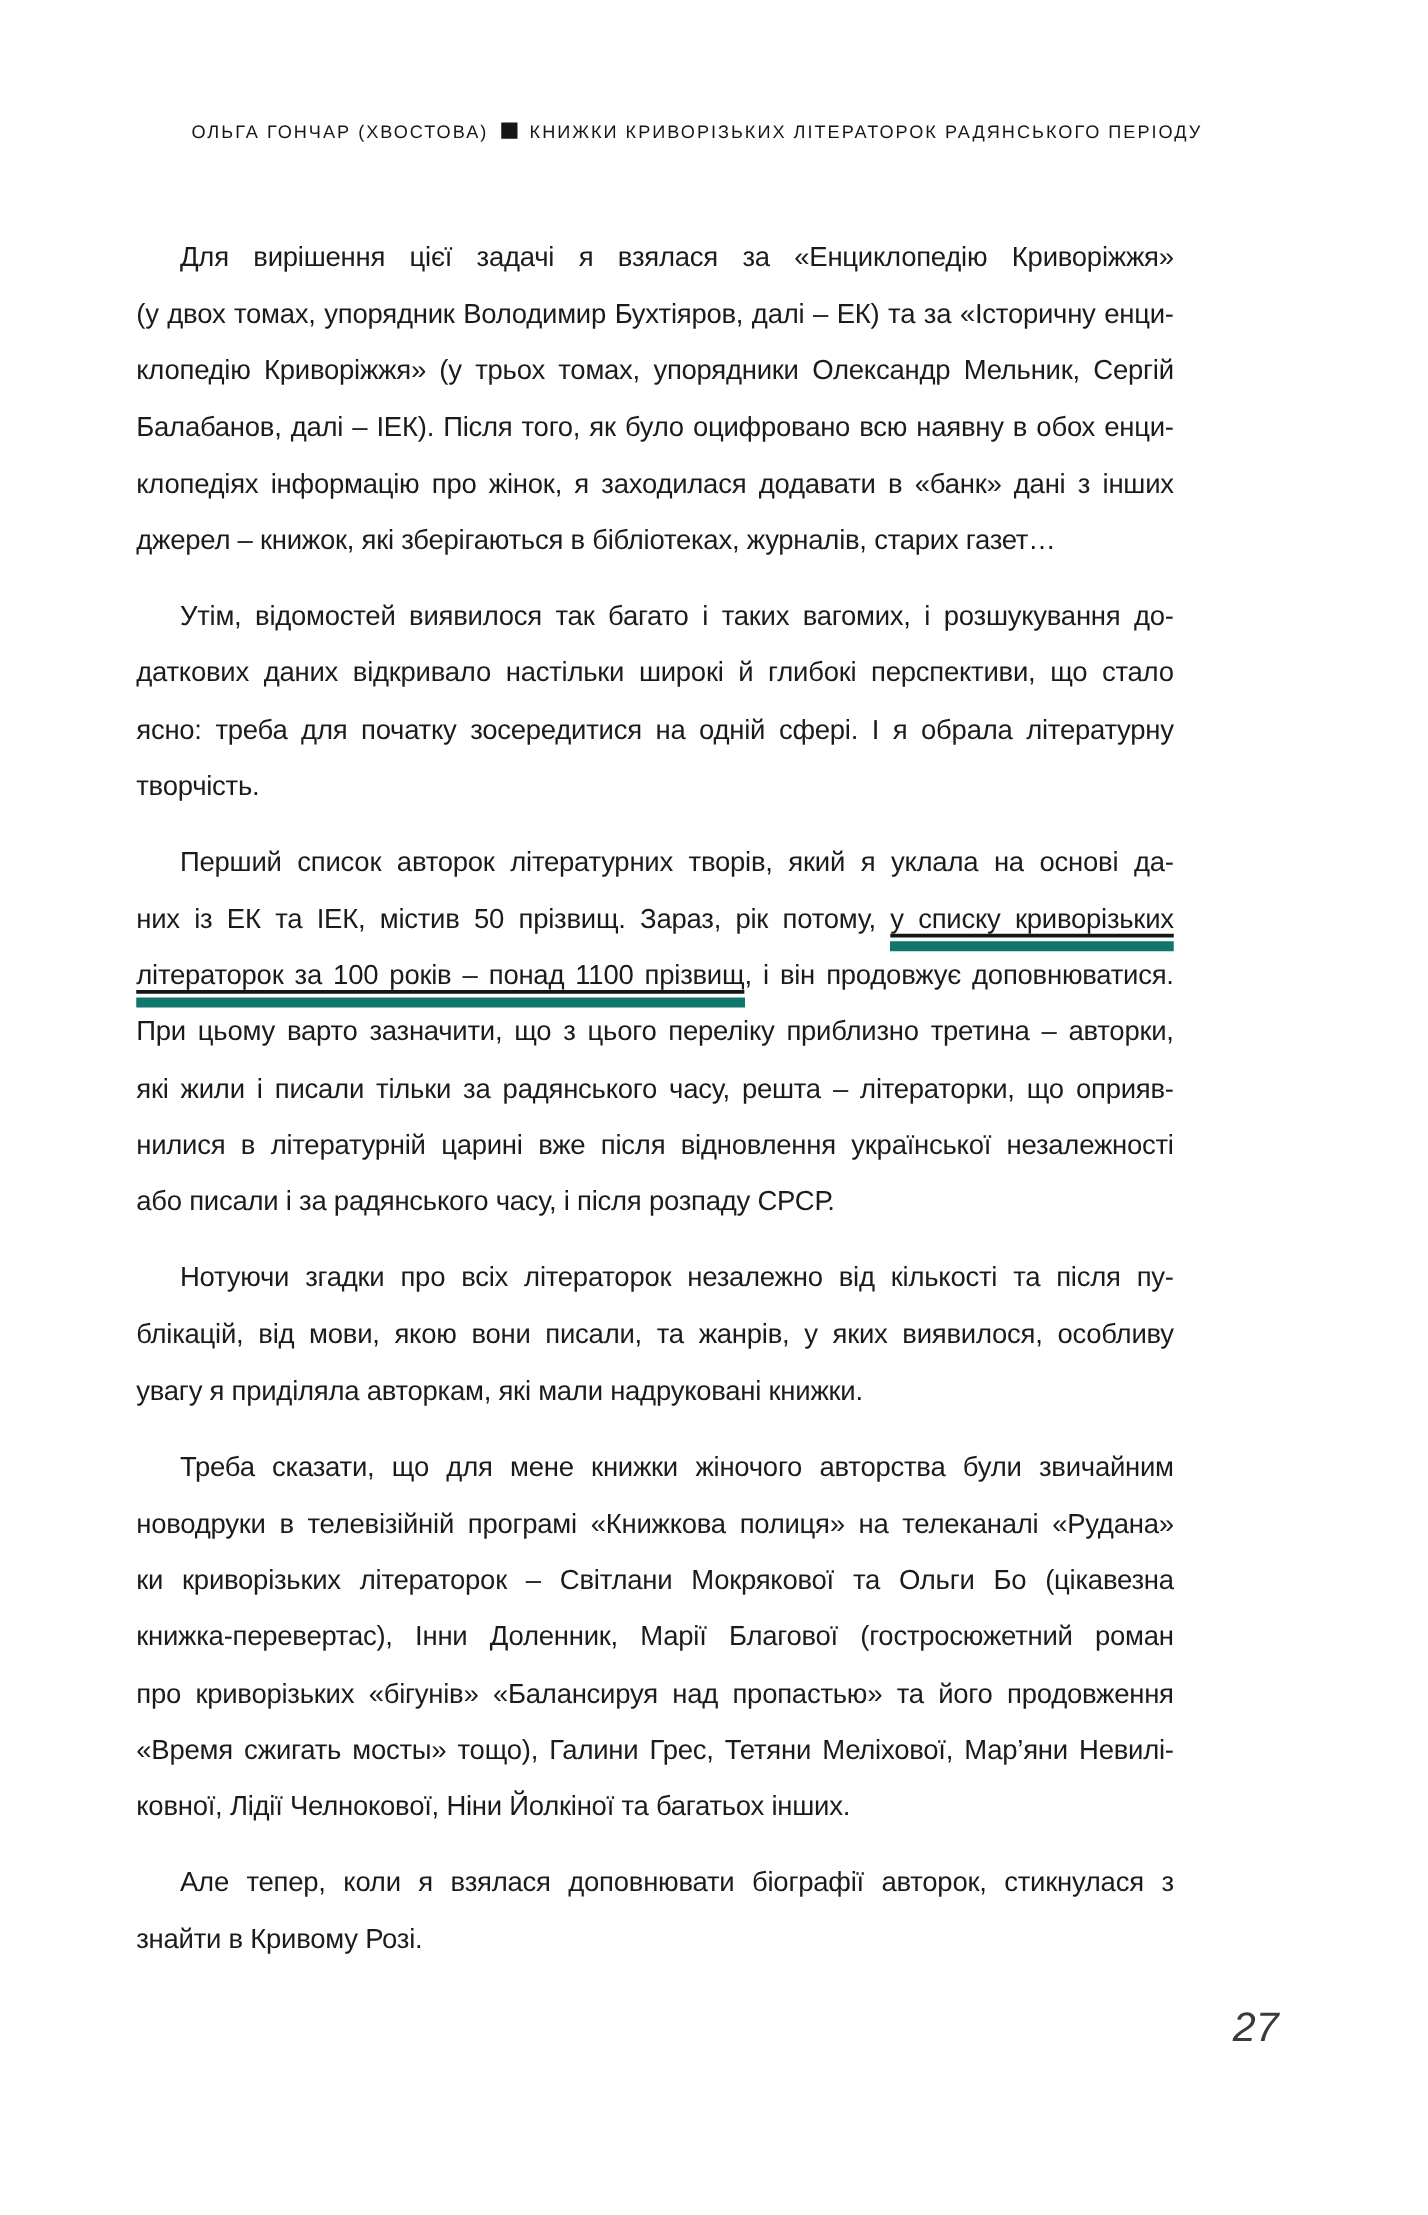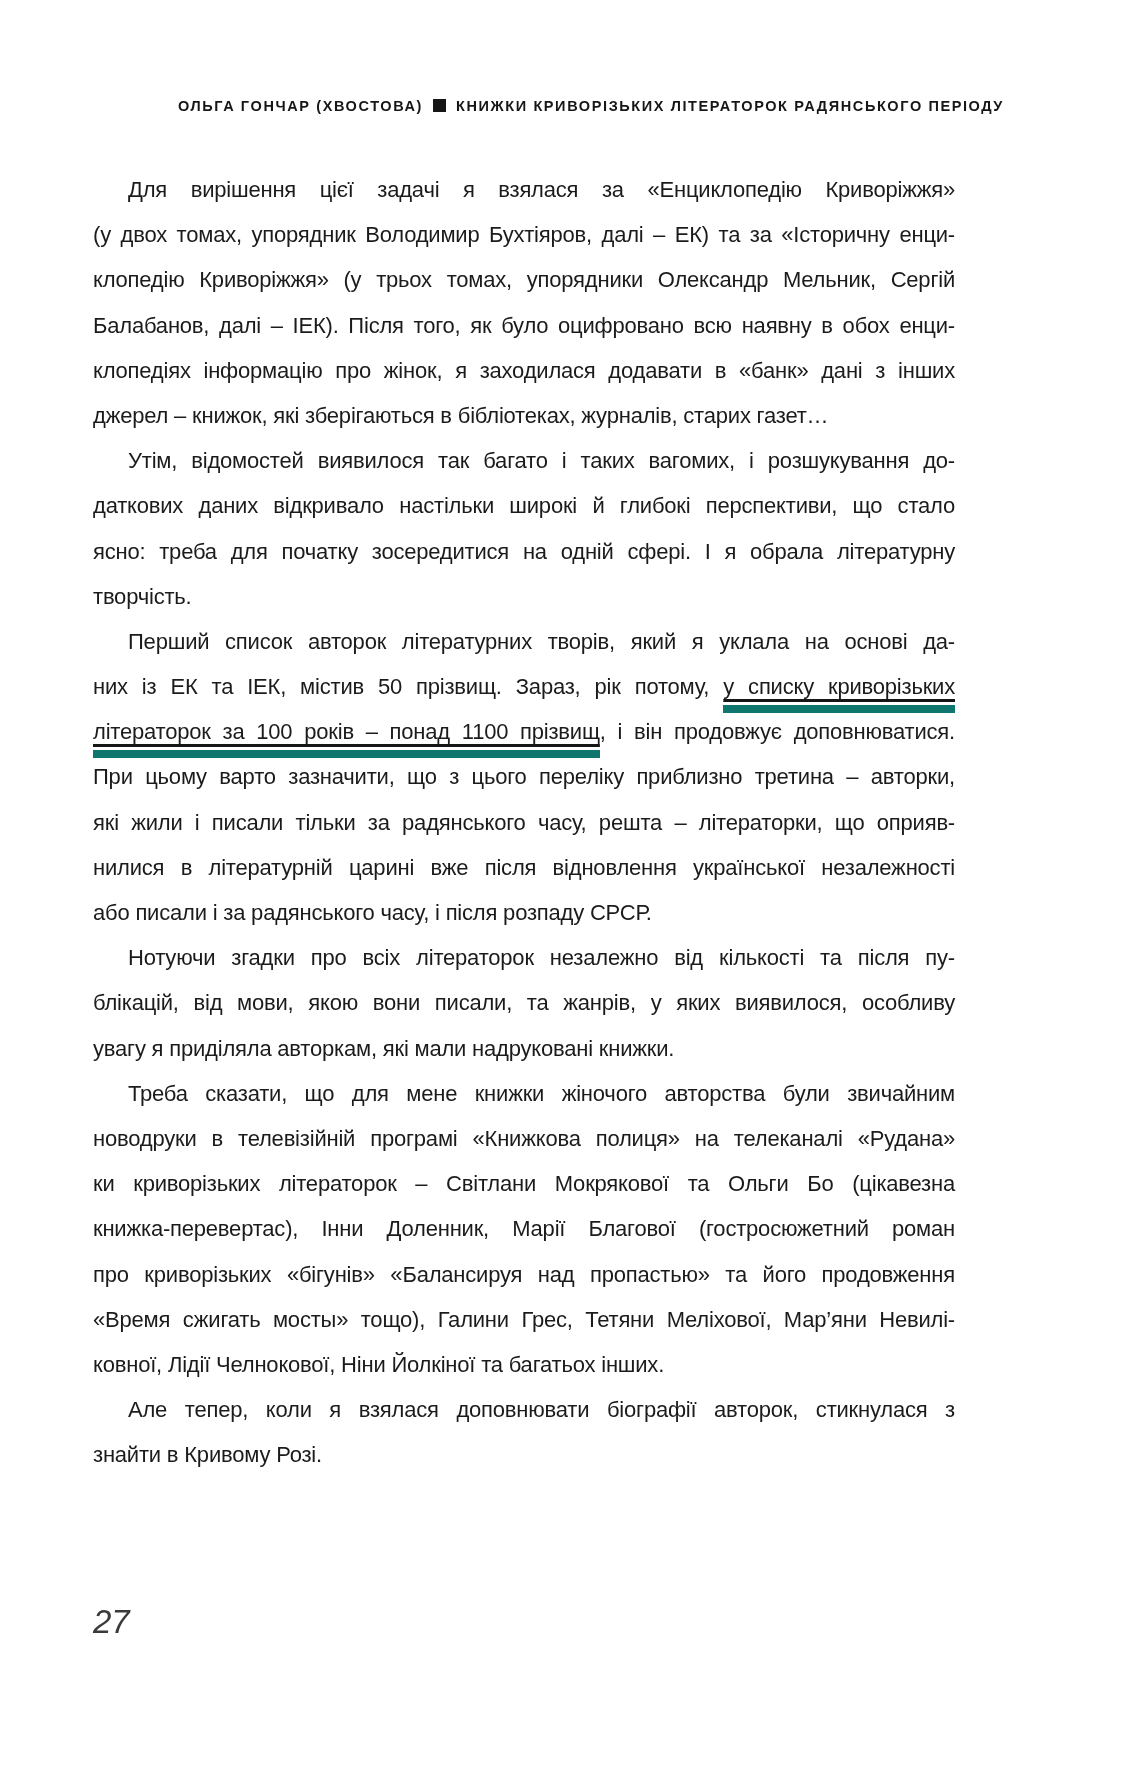--- a/index.html
+++ b/index.html
@@ -15,25 +15,25 @@
     background: #ffffff;
     color: #1a1a1a;
     font-family: "Liberation Sans", "DejaVu Sans", sans-serif;
     overflow: hidden;
   }
 
   
   .running-header {
     position: absolute;
     top: 96px;
-    left: 77px;
+    left: 94px;
     width: 927px;
-    text-align: right;
+    text-align: center;
     font-size: 14.5px;
-    font-weight: bold;
+    font-weight: normal;
     letter-spacing: 1.6px;
     line-height: 20px;
     color: #161616;
     white-space: nowrap;
   }
   .running-header .sep {
     display: inline-block;
     width: 13px;
     height: 13px;
     background: #161616;
@@ -45,21 +45,21 @@
   .body-text {
     position: absolute;
     top: 167px;
     left: 93px;
     width: 862px;
     font-size: 22px;
     letter-spacing: -0.2px;
     line-height: 45.2px;
     color: #1b1b1b;
   }
-  .paragraph { margin: 0; }
+  .paragraph { margin: 16px; }
   .line {
     text-align: justify;
     text-align-last: justify;
     height: 45.2px;
     overflow: visible;
   }
   .line.first { text-indent: 35px; }
   .line.last  { text-align-last: left; }
 
   
@@ -71,21 +71,21 @@
     border-bottom: 8px solid #0f766e;
     padding-bottom: 6px;
   }
 
   
   .page-number {
     position: absolute;
     top: 1604px;
     left: 93px;
     width: 930px;
-    text-align: left;
+    text-align: right;
     font-size: 33px;
     font-style: italic;
     font-weight: normal;
     color: #3a3a3a;
     line-height: 36px;
   }
 </style>
 </head>
 <body>
 

